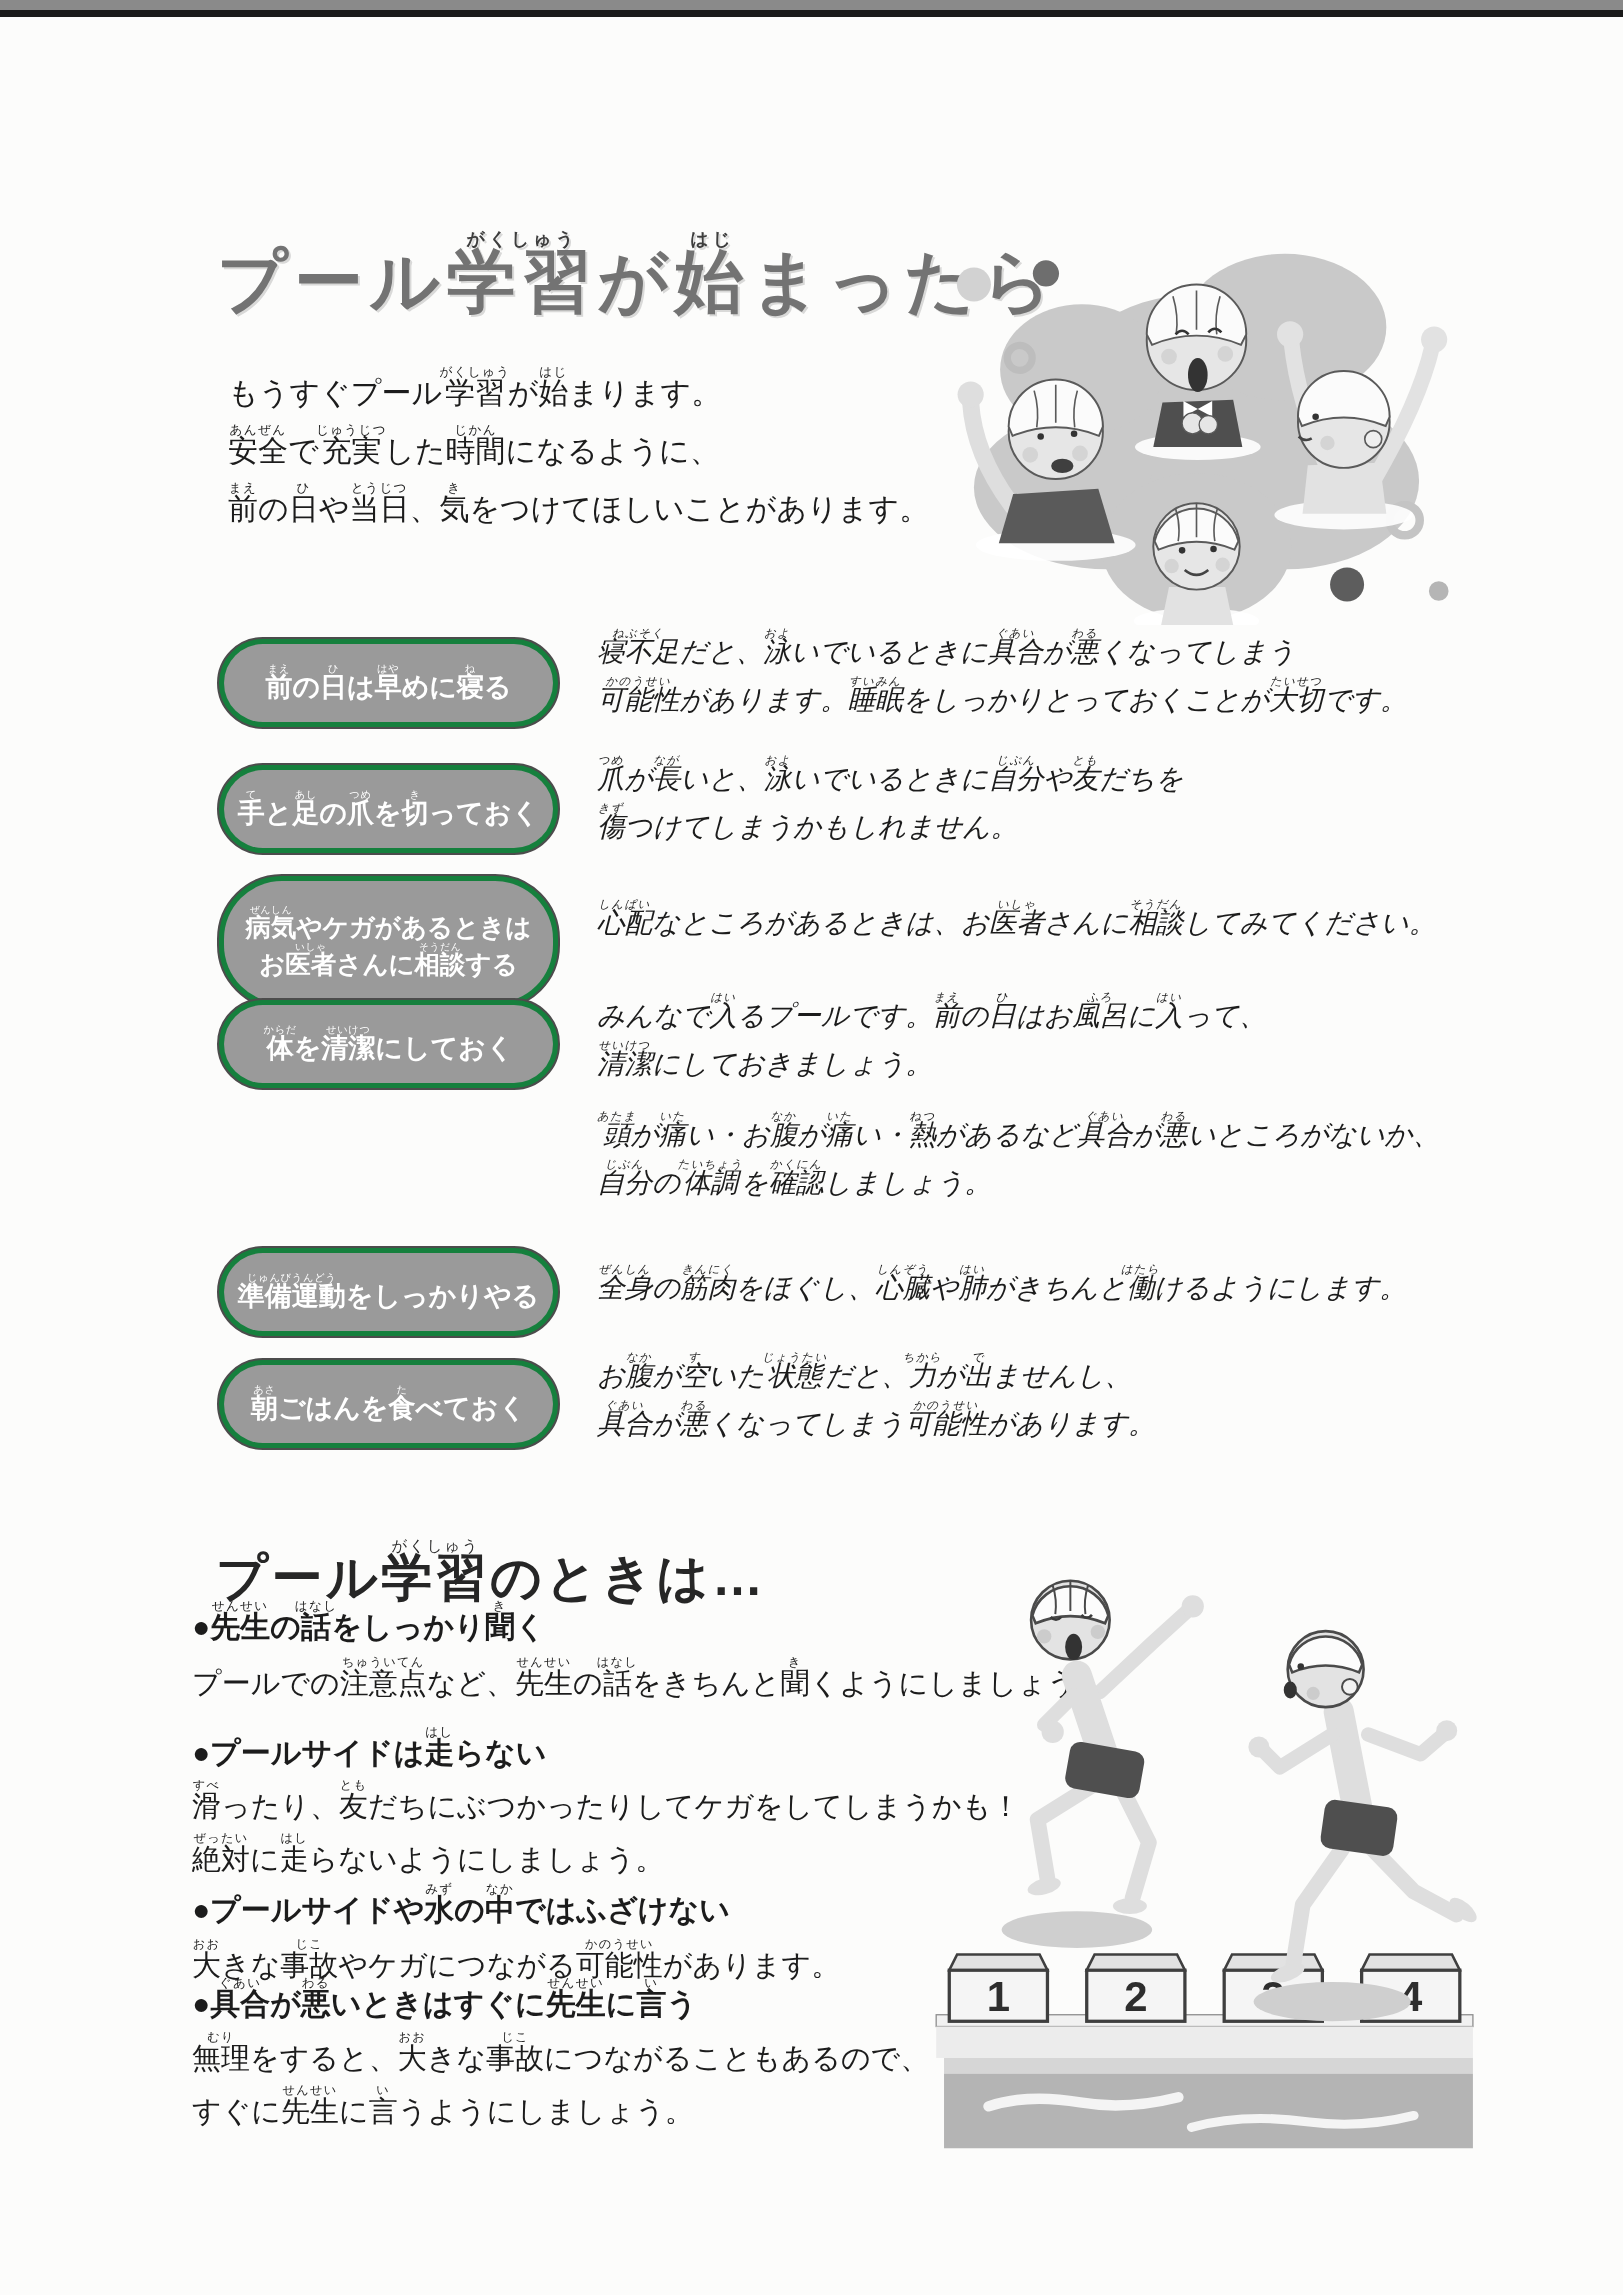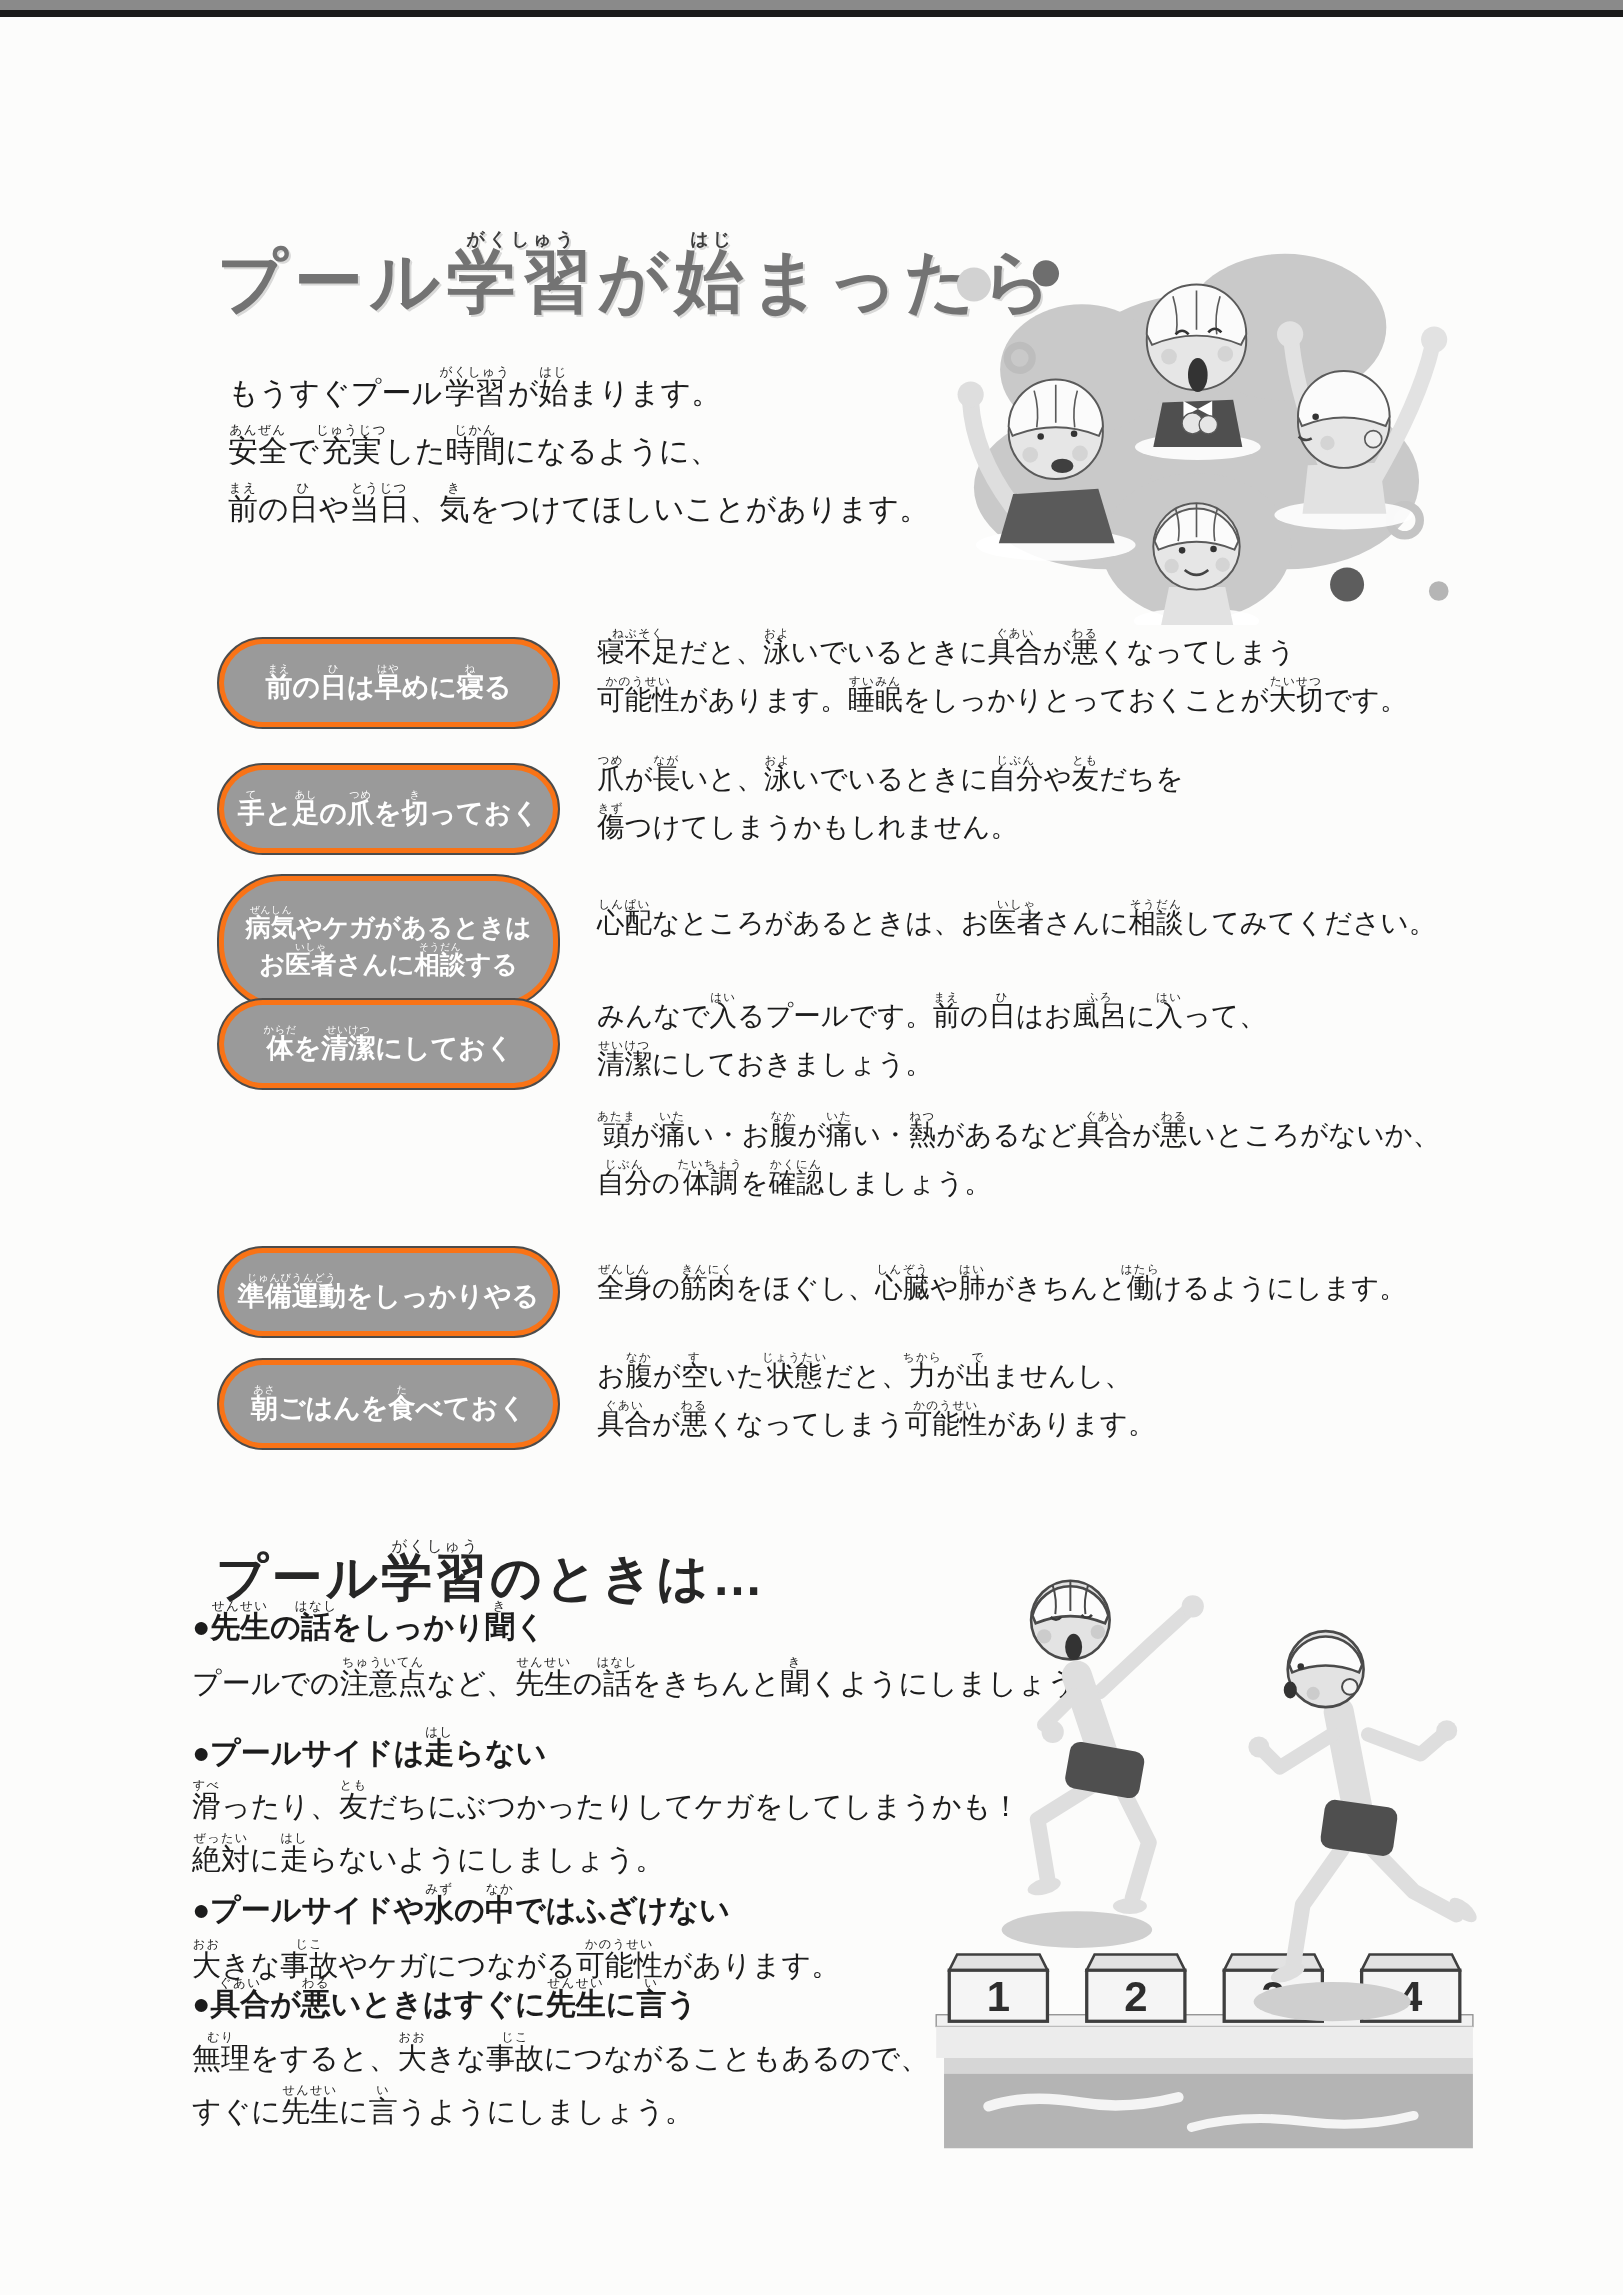--- a/index.html
+++ b/index.html
@@ -26,37 +26,37 @@
   .intro { position:absolute; left:228px; top:355px; font-size:30px; }
   .intro .rline { margin-bottom:9.2px; }
 
   .sec-h { position:absolute; margin:0; font-size:51px; font-weight:800; color:#262626; letter-spacing:3.3px; }
   .sec-h rt { font-size:0.3em; font-weight:500; letter-spacing:2px; color:#2c2c2c; }
   .h-before { left:216px; top:534px; }
   .h-during { left:216px; top:1528px; }
 
   .badge {
     position:absolute; left:217px; width:343px; height:92px;
-    border:2.6px solid #4c4c4c; border-radius:51px; background:#f97316;
+    border:2.6px solid #4c4c4c; border-radius:51px; background:#15803d;
     padding:5.2px; box-sizing:border-box;
   }
   .badge.tall { height:136px; border-radius:65px; }
   .badge-inner {
     width:100%; height:100%; border-radius:42px; background:#9a9a9a;
     display:flex; flex-direction:column; align-items:center; justify-content:center;
     color:#ffffff; font-weight:700; font-size:27px; text-align:center;
   }
   .badge.tall .badge-inner { border-radius:58px; font-size:25.5px; }
   .badge-inner rt { font-size:0.38em; font-weight:500; letter-spacing:0.7px; }
   .badge-inner .rline { line-height:1.08; }
 
   .b-1 { top:627px; }  .b-2 { top:753px; } .b-3 { top:864px; }
   .b-4 { top:988px; } .b-5 { top:1109px; } .b-6 { top:1236px; } .b-7 { top:1348px; }
 
-  .rowbody { position:absolute; left:597px; font-size:27.5px; }
+  .rowbody { position:absolute; left:597px; font-size:27.5px;font-style:italic; }
   .rowbody .rline { margin-bottom:5.2px; }
   .rb-1 { top:617px; }  .rb-2 { top:744px; } .rb-3 { top:888px; }
   .rb-4 { top:981px; } .rb-5 { top:1100px; } .rb-6 { top:1253px; } .rb-7 { top:1341px; }
 
   .bullet-title { position:absolute; left:192px; font-size:30px; font-weight:700; }
   .bullet-body  { position:absolute; left:192px; font-size:29px; }
   .bullet-body .rline { margin-bottom:5.2px; }
   .bt-1 { top:1589px; } .bb-1 { top:1646px; }
   .bt-2 { top:1715px; } .bb-2 { top:1769px; }
   .bt-3 { top:1872px; } .bb-3 { top:1928px; }

